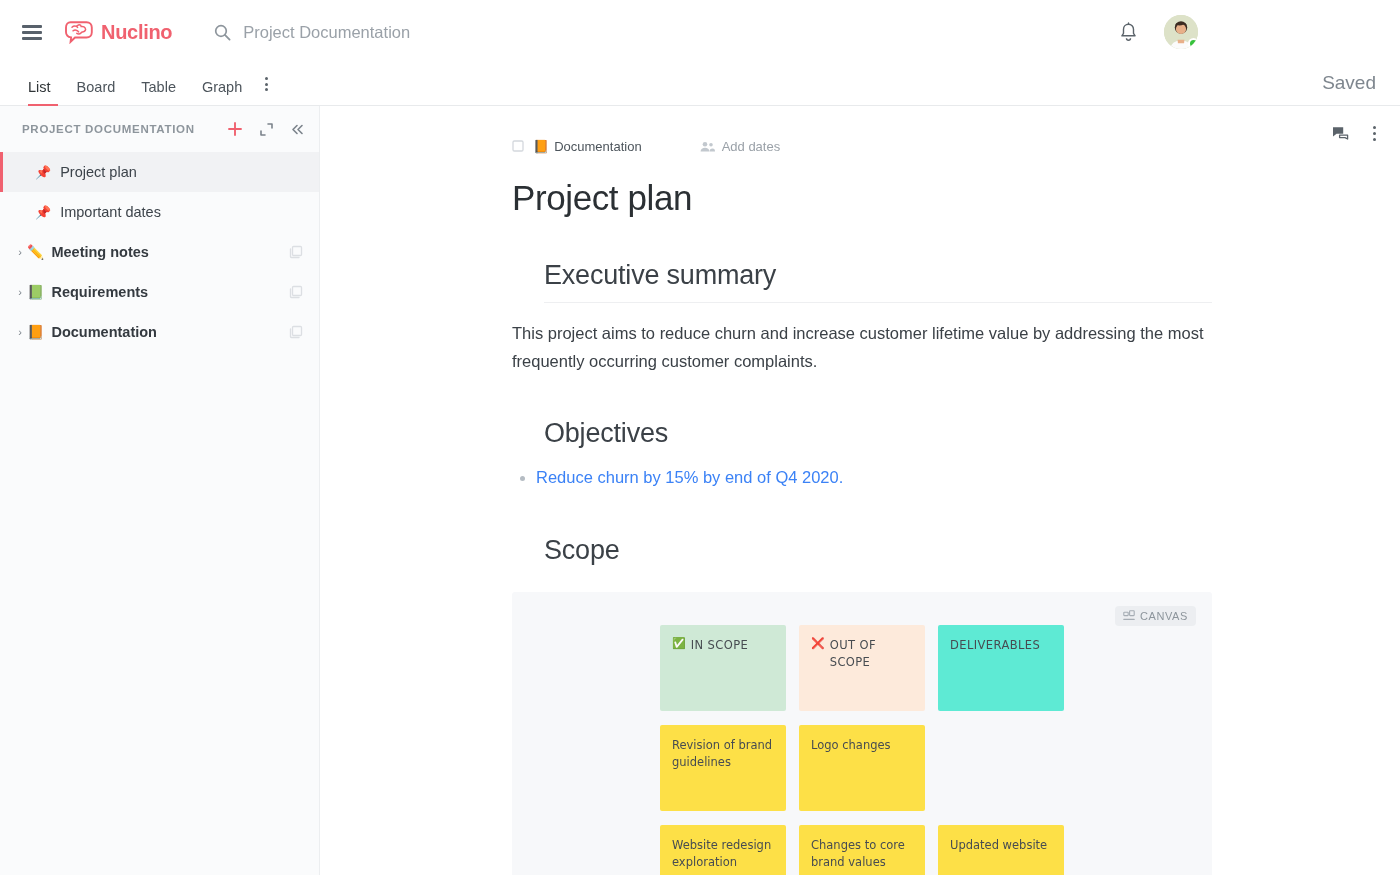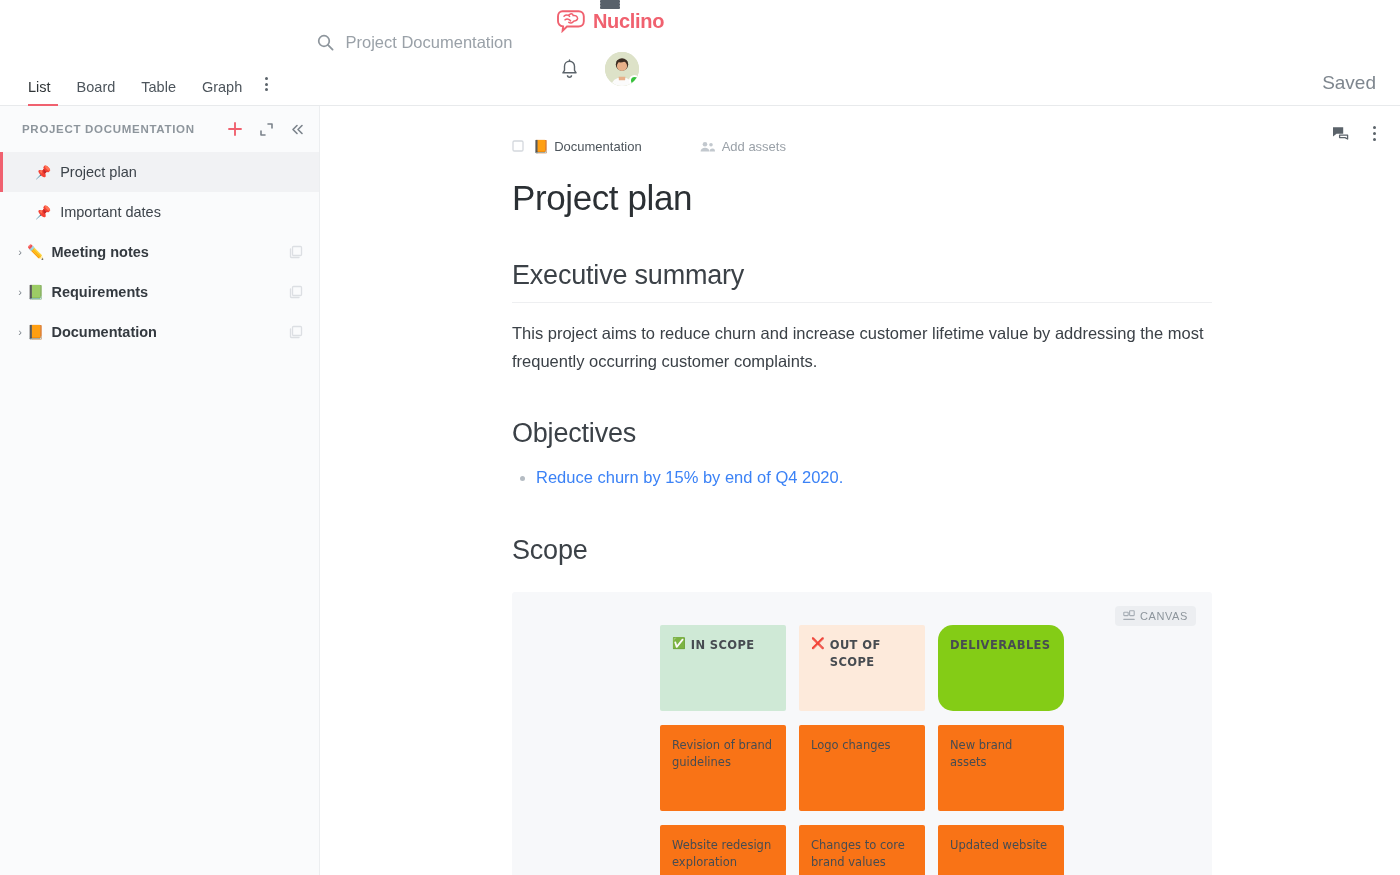--- a/index.html
+++ b/index.html
@@ -8,21 +8,21 @@
     font-family: "Liberation Sans", sans-serif;
     background: #ffffff;
     overflow: hidden;
     color: #2f3437;
   }
 
   
   .topbar {
     position: absolute; top: 0; left: 0; width: 1220px; height: 64px;
     background: #ffffff;
-    display: flex; align-items: center; flex-direction: column;
+    display: flex; align-items: center;
   }
   .hamburger {
     width: 20px; height: 15px; margin-left: 22px; margin-right: 22px;
     display: flex; flex-direction: column; justify-content: space-between;
     cursor: pointer;
   }
   .hamburger i { display: block; height: 3px; background: #58616b; border-radius: 1px; }
 
   .brand { display: flex; align-items: center; gap: 7px; cursor: pointer; }
   .brand-mark { width: 30px; height: 24px; display: block; }
@@ -149,20 +149,21 @@
   .addmember span { font-size: 13px; color: #9aa1a8; }
 
   h1.doc-title {
     font-size: 35px; font-weight: normal; color: #2b3034;
     letter-spacing: -0.4px; margin-top: 23px; line-height: 1.1;
   }
   h2.sec {
     font-size: 27px; font-weight: normal; color: #3b4147;
     letter-spacing: -0.2px; margin-top: 42px; padding-bottom: 11px;
     border-bottom: 1px solid #eeeff1;
+    margin-left: 32px;
   }
   h2.sec.noline { border-bottom: none; padding-bottom: 0; }
   p.body {
     font-size: 16.5px; line-height: 1.75; color: #3b4147; margin-top: 16px;
   }
   ul.bullets { list-style: none; margin-top: 14px; }
   ul.bullets li {
     font-size: 16.5px; line-height: 1.78; color: #3b82f6;
     padding-left: 24px; position: relative;
   }
@@ -187,25 +188,25 @@
   .notes { position: absolute; left: 148px; top: 33px; }
   .note-row { display: flex; gap: 13px; margin-bottom: 14px; }
   .note {
     width: 126px; height: 86px; border-radius: 2px;
     padding: 12px 12px 8px 12px;
     font-family: "DejaVu Sans", sans-serif;
     font-size: 11.5px; line-height: 1.55; color: #474c51;
     cursor: pointer; overflow: hidden;
   }
   .note.hdr { display: flex; align-items: flex-start; gap: 5px; }
-  .note.hdr .hdr-txt { letter-spacing: 0.4px; font-size: 11.5px; font-weight: bold; }
+  .note.hdr .hdr-txt { letter-spacing: 0.4px; font-size: 11.5px; }
   .note-green { background: #cfe9d6; }
   .note-peach { background: #fdeadb; }
-  .note-lilac { background: #84cc16; border-radius: 15px; }
-  .note-yellow { background: #f97316; }
+  .note-lilac { background: #5eead4; }
+  .note-yellow { background: #fde047; }
   .note-emoji { font-size: 11px; line-height: 1.3; }
 </style>
 </head>
 <body>
 
 <div class="topbar">
   <div class="hamburger">
     <i></i>
     <i></i>
     <i></i>
@@ -355,21 +356,21 @@
       <span class="crumb-emoji">📙</span>
       <span class="crumb-txt">Documentation</span>
 
       <div class="addmember">
         <svg class="ic-people" viewBox="0 0 15 11">
           <circle cx="5" cy="3.2" r="2.3" fill="#c2c8ce"></circle>
           <circle cx="11" cy="3.7" r="1.8" fill="#c2c8ce"></circle>
           <path d="M0.6 10.4c0-2.4 2-3.7 4.4-3.7s4.4 1.3 4.4 3.7z" fill="#c2c8ce"></path>
           <path d="M9.6 10.4c0-1.9 1-3 2.9-3s2.5 1.1 2.5 3z" fill="#c2c8ce"></path>
         </svg>
-        <span>Add assets</span>
+        <span>Add dates</span>
       </div>
     </div>
 
     <h1 class="doc-title">Project plan</h1>
 
     <h2 class="sec">Executive summary</h2>
     <p class="body">This project aims to reduce churn and increase customer lifetime value by addressing the most frequently occurring customer complaints.</p>
 
     <h2 class="sec noline">Objectives</h2>
     <ul class="bullets">
@@ -399,21 +400,20 @@
             <span class="hdr-txt">OUT OF SCOPE</span>
           </div>
           <div class="note hdr note-lilac">
             <span class="hdr-txt">DELIVERABLES</span>
           </div>
         </div>
 
         <div class="note-row">
           <div class="note note-yellow">Revision of brand guidelines</div>
           <div class="note note-yellow">Logo changes</div>
-          <div class="note note-yellow">New brand assets</div>
         </div>
 
         <div class="note-row">
           <div class="note note-yellow">Website redesign exploration</div>
           <div class="note note-yellow">Changes to core brand values</div>
           <div class="note note-yellow">Updated website</div>
         </div>
       </div>
     </div>
 

